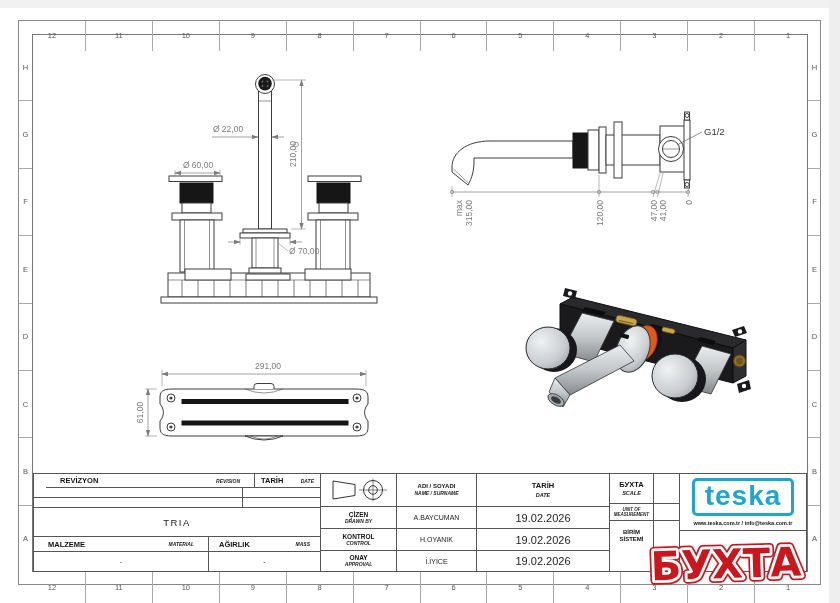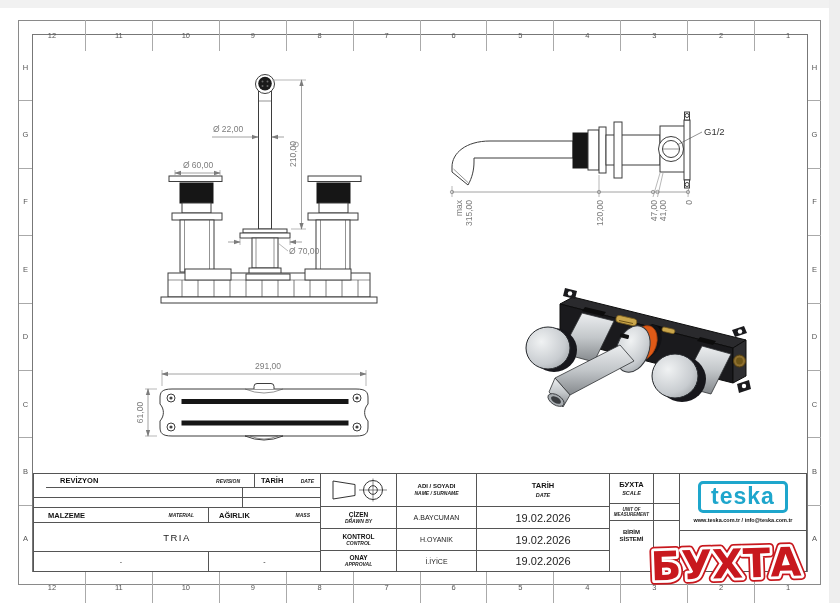--- a/index.html
+++ b/index.html
@@ -32,21 +32,21 @@
   .r{display:flex;box-sizing:border-box;border-bottom:1px solid #555;}
   .r:last-child{border-bottom:none;}
   .c{box-sizing:border-box;border-right:1px solid #555;display:flex;align-items:center;justify-content:center;overflow:hidden;}
   .c:last-child{border-right:none;}
   .tr-lb{font-weight:bold;font-size:7.5px;}
   .en-lb{font-style:italic;font-weight:bold;font-size:5px;color:#222;}
   .stack{flex-direction:column;gap:1px;line-height:1.1;text-align:center;}
   .val{font-size:7px;color:#222;}
   .date-val{font-size:11px;color:#222;}
   .tria{font-size:9.5px;letter-spacing:1.5px;color:#222;}
-  .brandbox{border:3px solid; border-radius:5px;padding:0px 10px 2px 10px;font-weight:bold;font-size:23px;letter-spacing:1px;line-height:1.05;}
+  .brandbox{border:3px solid; border-radius:5px;padding:0px 10px 2px 10px;font-weight:bold;font-size:28px;letter-spacing:1px;line-height:1.05;}
   .site{font-weight:bold;font-size:5.5px;margin-top:4px;color:#111;}
   
   .wm{position:absolute;left:646px;top:528px;z-index:9;transform:rotate(-2deg);}
 </style>
 </head>
 <body>
 
 <div class="edge-top"></div>
 <div class="edge-right"></div>
 
@@ -318,35 +318,35 @@
       </div>
     </div>
     <div class="r" style="height:10px;">
         <div class="c" style="width:209px;"></div>
         <div class="c" style="flex:1;"></div>
       </div>
     <div class="r" style="height:10px;">
         <div class="c" style="width:209px;"></div>
         <div class="c" style="flex:1;"></div>
       </div>
+    <div class="r" style="height:29px;">
+        <div class="c" style="flex:1;">
+          <span class="tria">TRIA</span>
+        </div>
+      </div>
     <div class="r" style="height:15px;">
       <div class="c" style="width:175px;justify-content:space-between;padding:0 14px;">
         <span class="tr-lb">MALZEME</span>
         <span class="en-lb">MATERIAL</span>
       </div>
       <div class="c" style="flex:1;justify-content:space-between;padding:0 10px;">
         <span class="tr-lb">AĞIRLIK</span>
         <span class="en-lb">MASS</span>
       </div>
     </div>
-    <div class="r" style="height:29px;">
-        <div class="c" style="flex:1;">
-          <span class="tria">TRIA</span>
-        </div>
-      </div>
     <div class="r" style="flex:1;">
       <div class="c val" style="width:175px;">-</div>
       <div class="c val" style="flex:1;">-</div>
     </div>
   </div>
 
   <div class="tb-sec" style="width:289px;">
     <div class="r" style="height:33px;">
       <div class="c" style="width:76px;">
         <svg width="62" height="26" viewBox="0 0 62 26">

